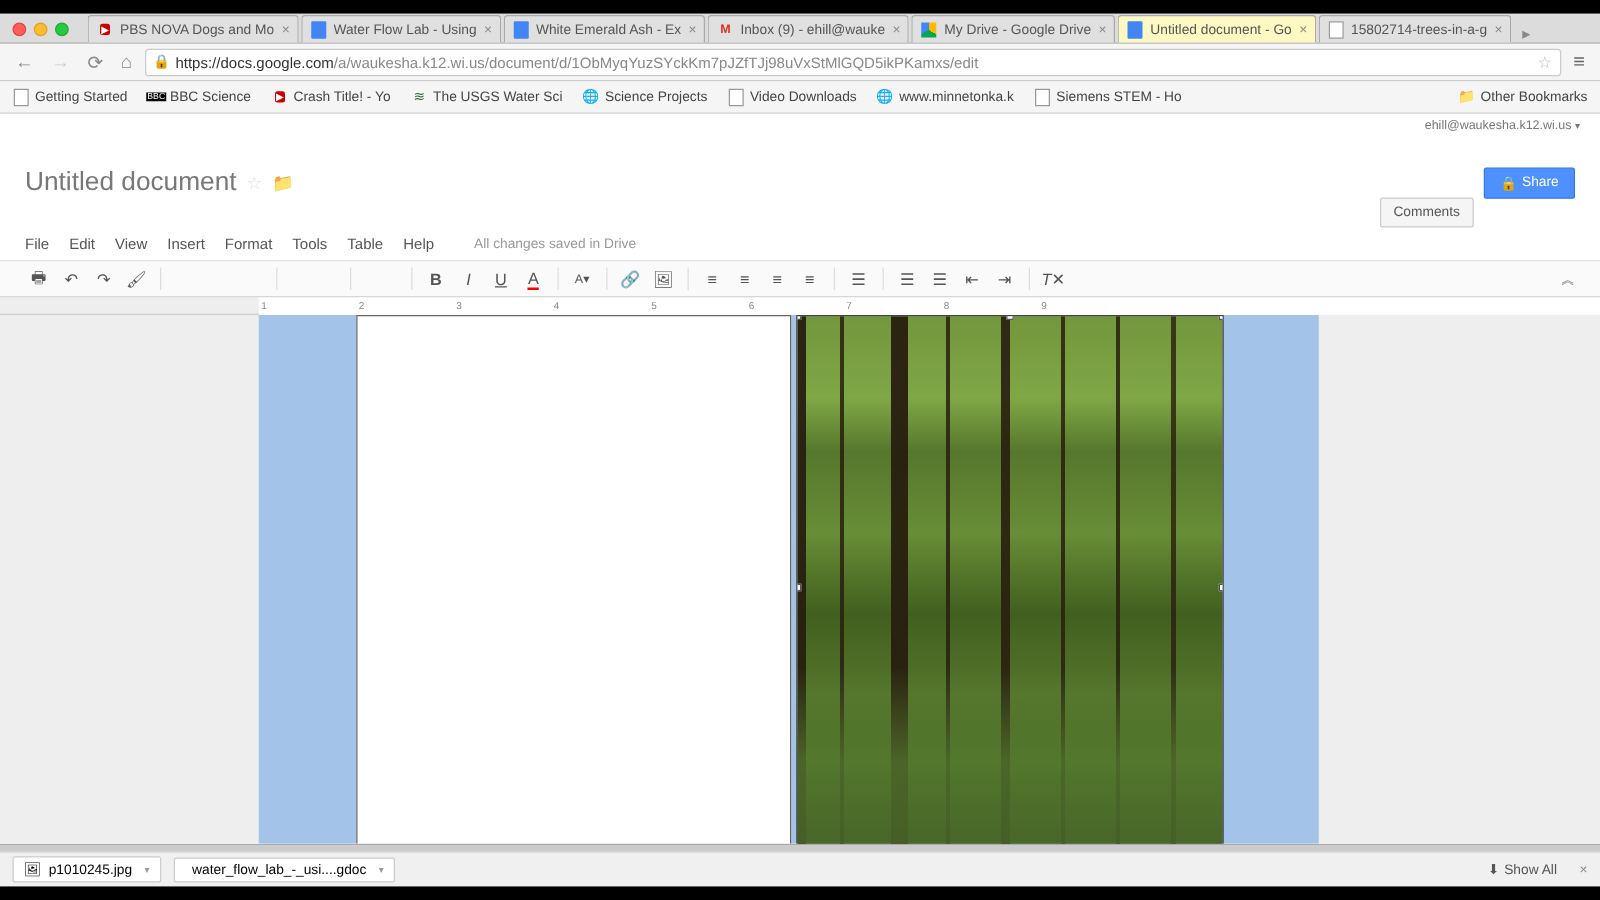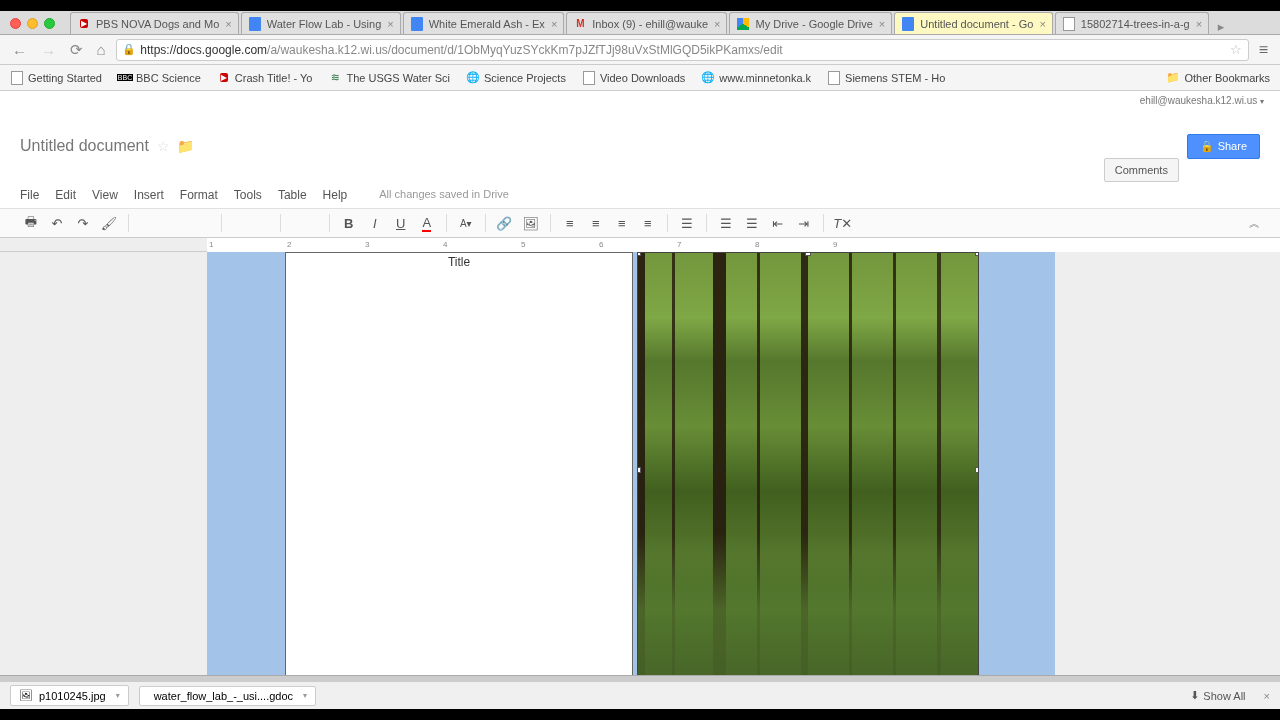--- a/index.html
+++ b/index.html
@@ -25,27 +25,27 @@
 .urlbar .path { color: #888; }
 .star-btn { color: #bbb; margin-left: 6px; font-size: 13px; }
 .menu-btn { font-size: 16px; color: #666; cursor: pointer; padding: 0 4px; }
 .bmrow { display: flex; align-items: center; height: 26px; background: #f5f5f5; padding: 0 10px; gap: 16px; font-size: 11px; color: #444; border-bottom: 1px solid #ccc; }
 .bm { display: flex; align-items: center; gap: 4px; cursor: pointer; white-space: nowrap; }
 .bm .ficon { width: 14px; height: 14px; display: inline-flex; align-items: center; justify-content: center; }
 .bm-spacer { flex: 1; }
 .doc-area { flex: 1; background: #fff; display: flex; flex-direction: column; overflow: hidden; position: relative; }
 .userrow { text-align: right; padding: 4px 16px 2px; font-size: 10px; color: #777; }
 .headrow { display: flex; align-items: center; padding: 2px 20px; }
-.doctitle { font-size: 16px; color: #777; font-style: normal; }
+.doctitle { font-size: 21px; color: #777; font-style: normal; }
 .star { color: #ddd; margin-left: 8px; font-size: 14px; }
 .folder { color: #bbb; margin-left: 8px; font-size: 14px; }
 .head-spacer { flex: 1; }
 .comments-btn { background: #f5f5f5; border: 1px solid #ccc; border-radius: 2px; padding: 5px 10px; font-size: 11px; color: #555; cursor: pointer; margin-top: 48px; }
 .share-btn { background: #4d90fe; border: 1px solid #3079ed; border-radius: 2px; padding: 5px 12px; font-size: 11px; color: #fff; cursor: pointer; margin-left: 8px; display: flex; align-items: center; gap: 4px; }
-.menurow { display: flex; align-items: flex-start; padding: 4px 20px 6px; gap: 16px; font-size: 12px; color: #555; }
+.menurow { display: flex; align-items: center; padding: 4px 20px 6px; gap: 16px; font-size: 12px; color: #555; }
 .menuitem { cursor: pointer; }
 .savemsg { color: #999; font-size: 11px; margin-left: 16px; }
 .toolbar { display: flex; align-items: center; height: 30px; border-top: 1px solid #e0e0e0; border-bottom: 1px solid #ccc; padding: 0 20px; gap: 4px; background: #fafafa; }
 .tbtn { width: 22px; height: 22px; display: flex; align-items: center; justify-content: center; color: #555; font-size: 13px; cursor: pointer; }
 .tsep { width: 1px; height: 18px; background: #ddd; margin: 0 4px; }
 .tsel { display: flex; align-items: center; font-size: 11px; color: #555; padding: 0 6px; height: 22px; cursor: pointer; gap: 4px; margin-top: 47px; }
 .tsel .drop { font-size: 8px; color: #999; }
 .collapse-btn { margin-left: auto; font-size: 11px; color: #888; cursor: pointer; }
 .ruler-wrap { background: #eee; height: 14px; position: relative; border-bottom: 1px solid #ccc; }
 .ruler { position: absolute; left: 207px; right: 0; height: 14px; background: #fff; font-size: 8px; color: #888; display: flex; }
@@ -298,21 +298,20 @@
           <span class="ruler-tick" style="left: 392px;">6</span>
           <span class="ruler-tick" style="left: 470px;">7</span>
           <span class="ruler-tick" style="left: 548px;">8</span>
           <span class="ruler-tick" style="left: 626px;">9</span>
         </div>
     </div>
 
     <div class="canvas">
       <div class="page">
         <div class="cell-left">
-          <div class="title-txt">Title</div>
         </div>
         <div class="cell-right">
           <div class="sel-handle" style="top:-3px;left:-3px"></div>
           <div class="sel-handle" style="top:-3px;left:50%;margin-left:-3px"></div>
           <div class="sel-handle" style="top:-3px;right:-3px"></div>
           <div class="sel-handle" style="top:50%;left:-3px;margin-top:-3px"></div>
           <div class="sel-handle" style="top:50%;right:-3px;margin-top:-3px"></div>
           <div class="sel-handle" style="bottom:-3px;left:-3px"></div>
           <div class="sel-handle" style="bottom:-3px;left:50%;margin-left:-3px"></div>
           <div class="sel-handle" style="bottom:-3px;right:-3px"></div>

